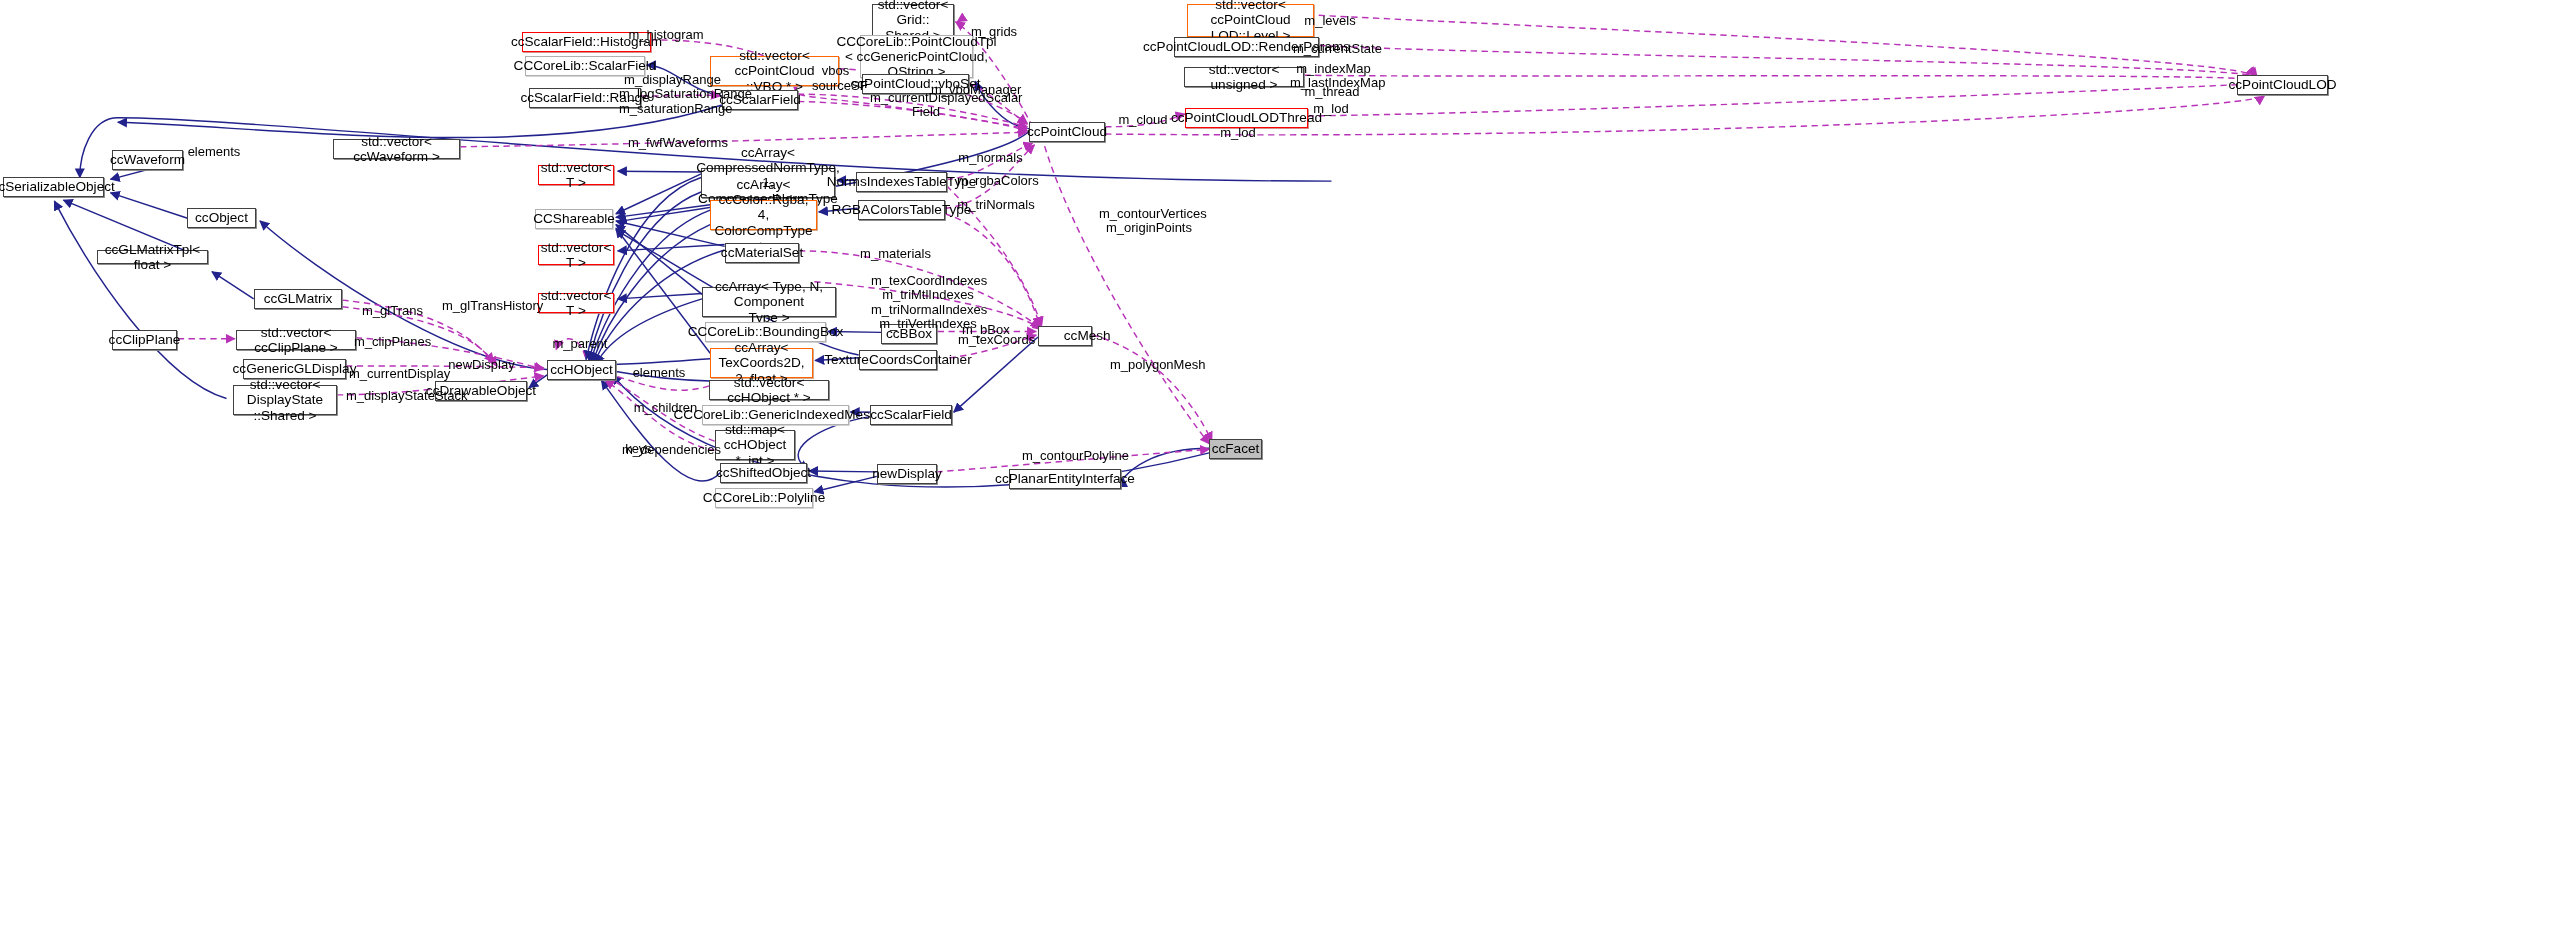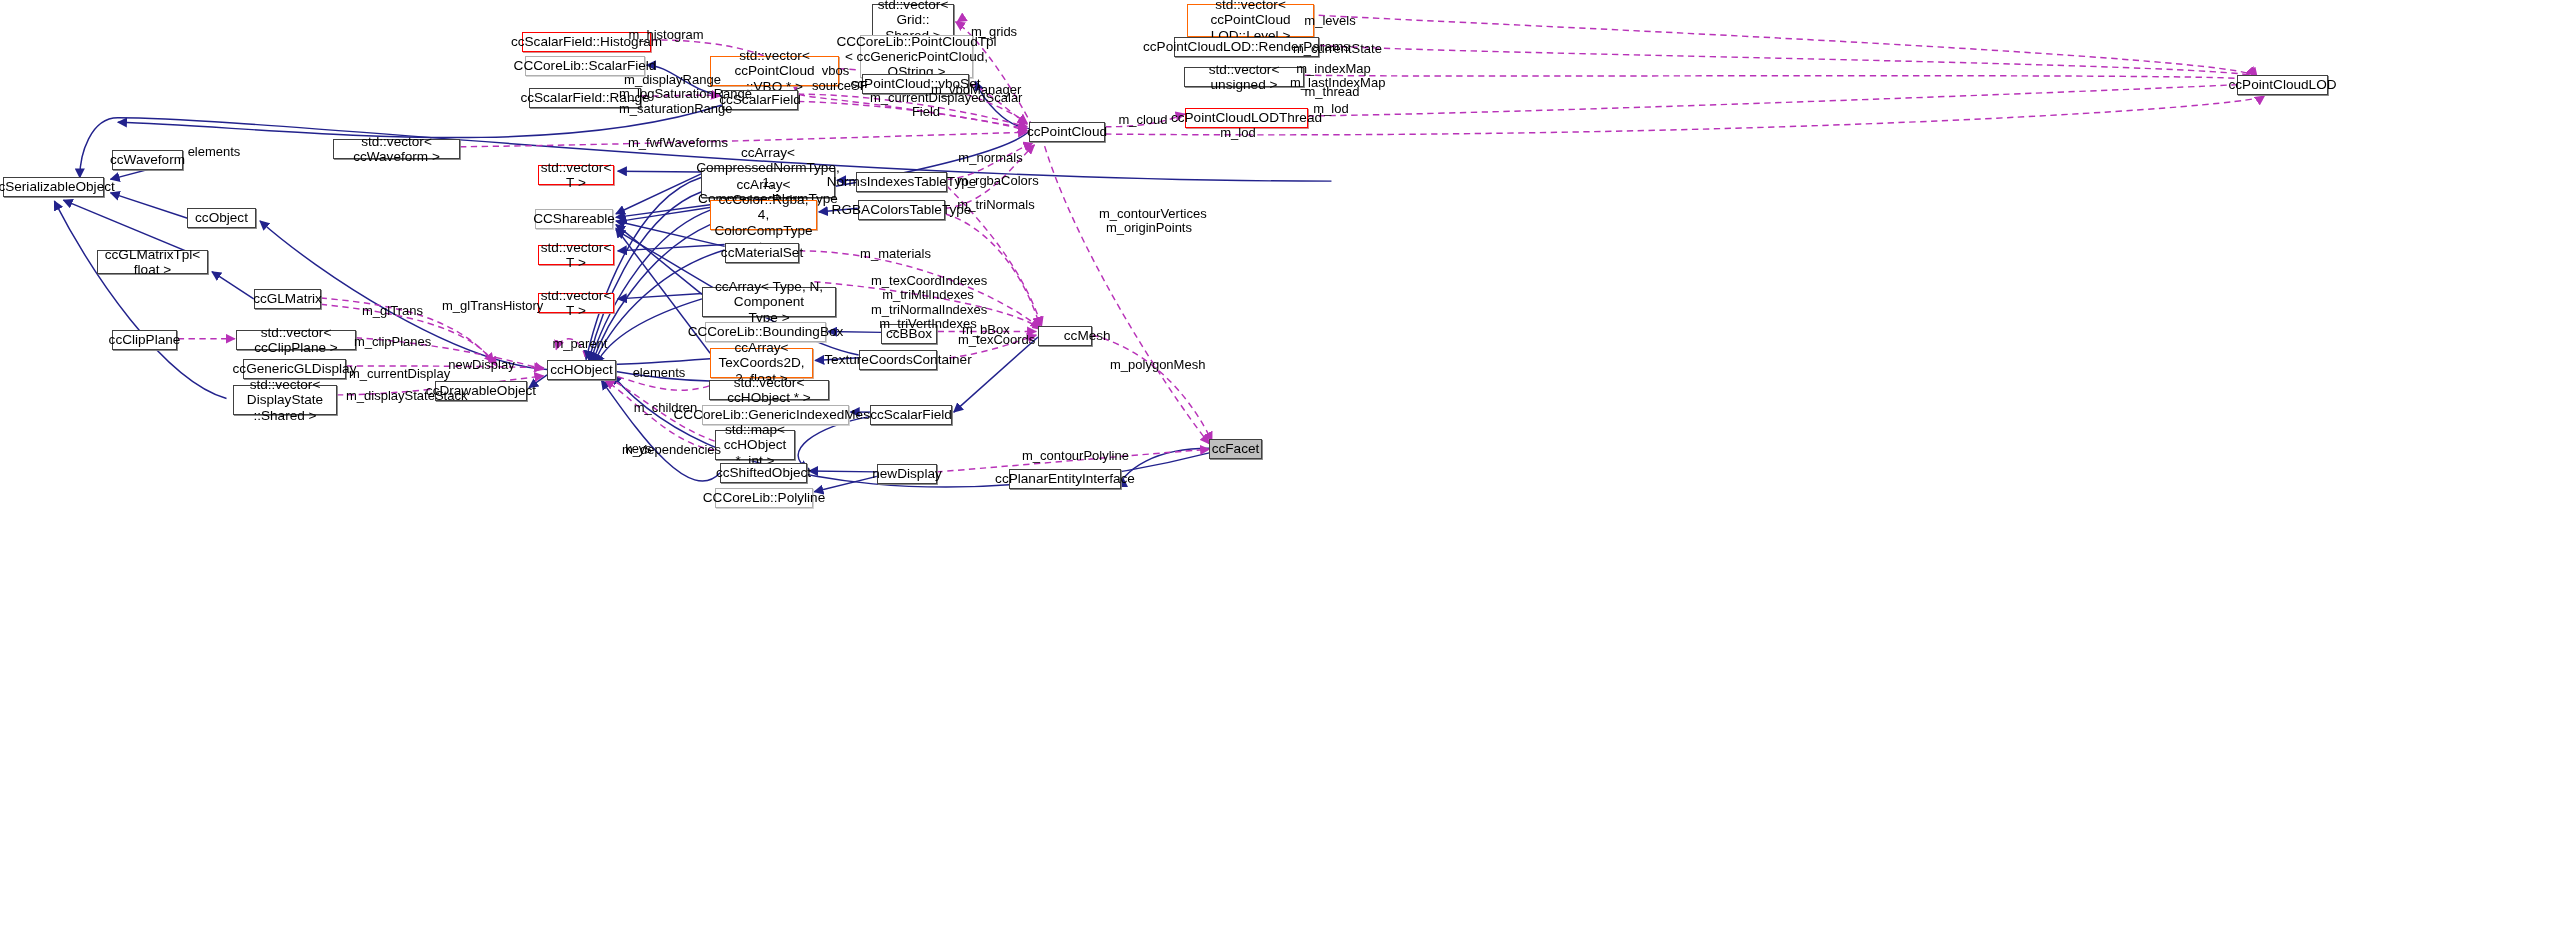--- a/index.html
+++ b/index.html
@@ -185,25 +185,25 @@
 1, CompressedNormType &gt;</div>
     <div class="node n-solid" style="left: 856px; top: 172px; width: 91px; height: 20px;">NormsIndexesTableType</div>
     <div class="node n-solid" style="left: 2.7px; top: 177px; width: 101px; height: 20px;">ccSerializableObject</div>
     <div class="node n-grey" style="left: 535px; top: 209px; width: 78px; height: 20px;">CCShareable</div>
     <div class="node n-solid" style="left: 187px; top: 208px; width: 69px; height: 20px;">ccObject</div>
     <div class="node n-orange" style="left: 710px; top: 200px; width: 107px; height: 30px;">ccArray&lt; ccColor::Rgba,
 4, ColorCompType &gt;</div>
     <div class="node n-solid" style="left: 858px; top: 200px; width: 87px; height: 20px;">RGBAColorsTableType</div>
     <div class="node n-red" style="left: 538px; top: 245px; width: 76px; height: 20px;">std::vector&lt; T &gt;</div>
     <div class="node n-solid" style="left: 725px; top: 243px; width: 74px; height: 20px;">ccMaterialSet</div>
-    <div class="node n-solid" style="left: 97px; top: 250px; width: 111px; height: 24px;">ccGLMatrixTpl&lt; float &gt;</div>
+    <div class="node n-solid" style="left: 97px; top: 250px; width: 111px; height: 14px;">ccGLMatrixTpl&lt; float &gt;</div>
     <div class="node n-red" style="left: 538px; top: 293px; width: 76px; height: 20px;">std::vector&lt; T &gt;</div>
     <div class="node n-solid" style="left: 702px; top: 287px; width: 134px; height: 30px;">ccArray&lt; Type, N, Component
 Type &gt;</div>
-    <div class="node n-solid" style="left: 254px; top: 289px; width: 67px; height: 20px;">ccGLMatrix</div>
+    <div class="node n-solid" style="left: 254px; top: 289px; width: 88px; height: 20px;">ccGLMatrix</div>
     <div class="node n-grey" style="left: 705px; top: 322px; width: 121px; height: 20px;">CCCoreLib::BoundingBox</div>
     <div class="node n-solid" style="left: 881px; top: 324px; width: 56px; height: 20px;">ccBBox</div>
     <div class="node n-solid" style="left: 112px; top: 330px; width: 65px; height: 20px;">ccClipPlane</div>
     <div class="node n-solid" style="left: 236px; top: 330px; width: 120px; height: 20px;">std::vector&lt; ccClipPlane &gt;</div>
     <div class="node n-solid" style="left: 1038px; top: 326px; width: 54px; height: 20px; padding-left: 48px;">ccMesh</div>
     <div class="node n-orange" style="left: 710px; top: 348px; width: 103px; height: 30px;">ccArray&lt; TexCoords2D,
 2, float &gt;</div>
     <div class="node n-solid" style="left: 859px; top: 350px; width: 78px; height: 20px;">TextureCoordsContainer</div>
     <div class="node n-solid" style="left: 243px; top: 359px; width: 103px; height: 20px;">ccGenericGLDisplay</div>
     <div class="node n-solid" style="left: 547px; top: 360px; width: 69px; height: 20px;">ccHObject</div>

